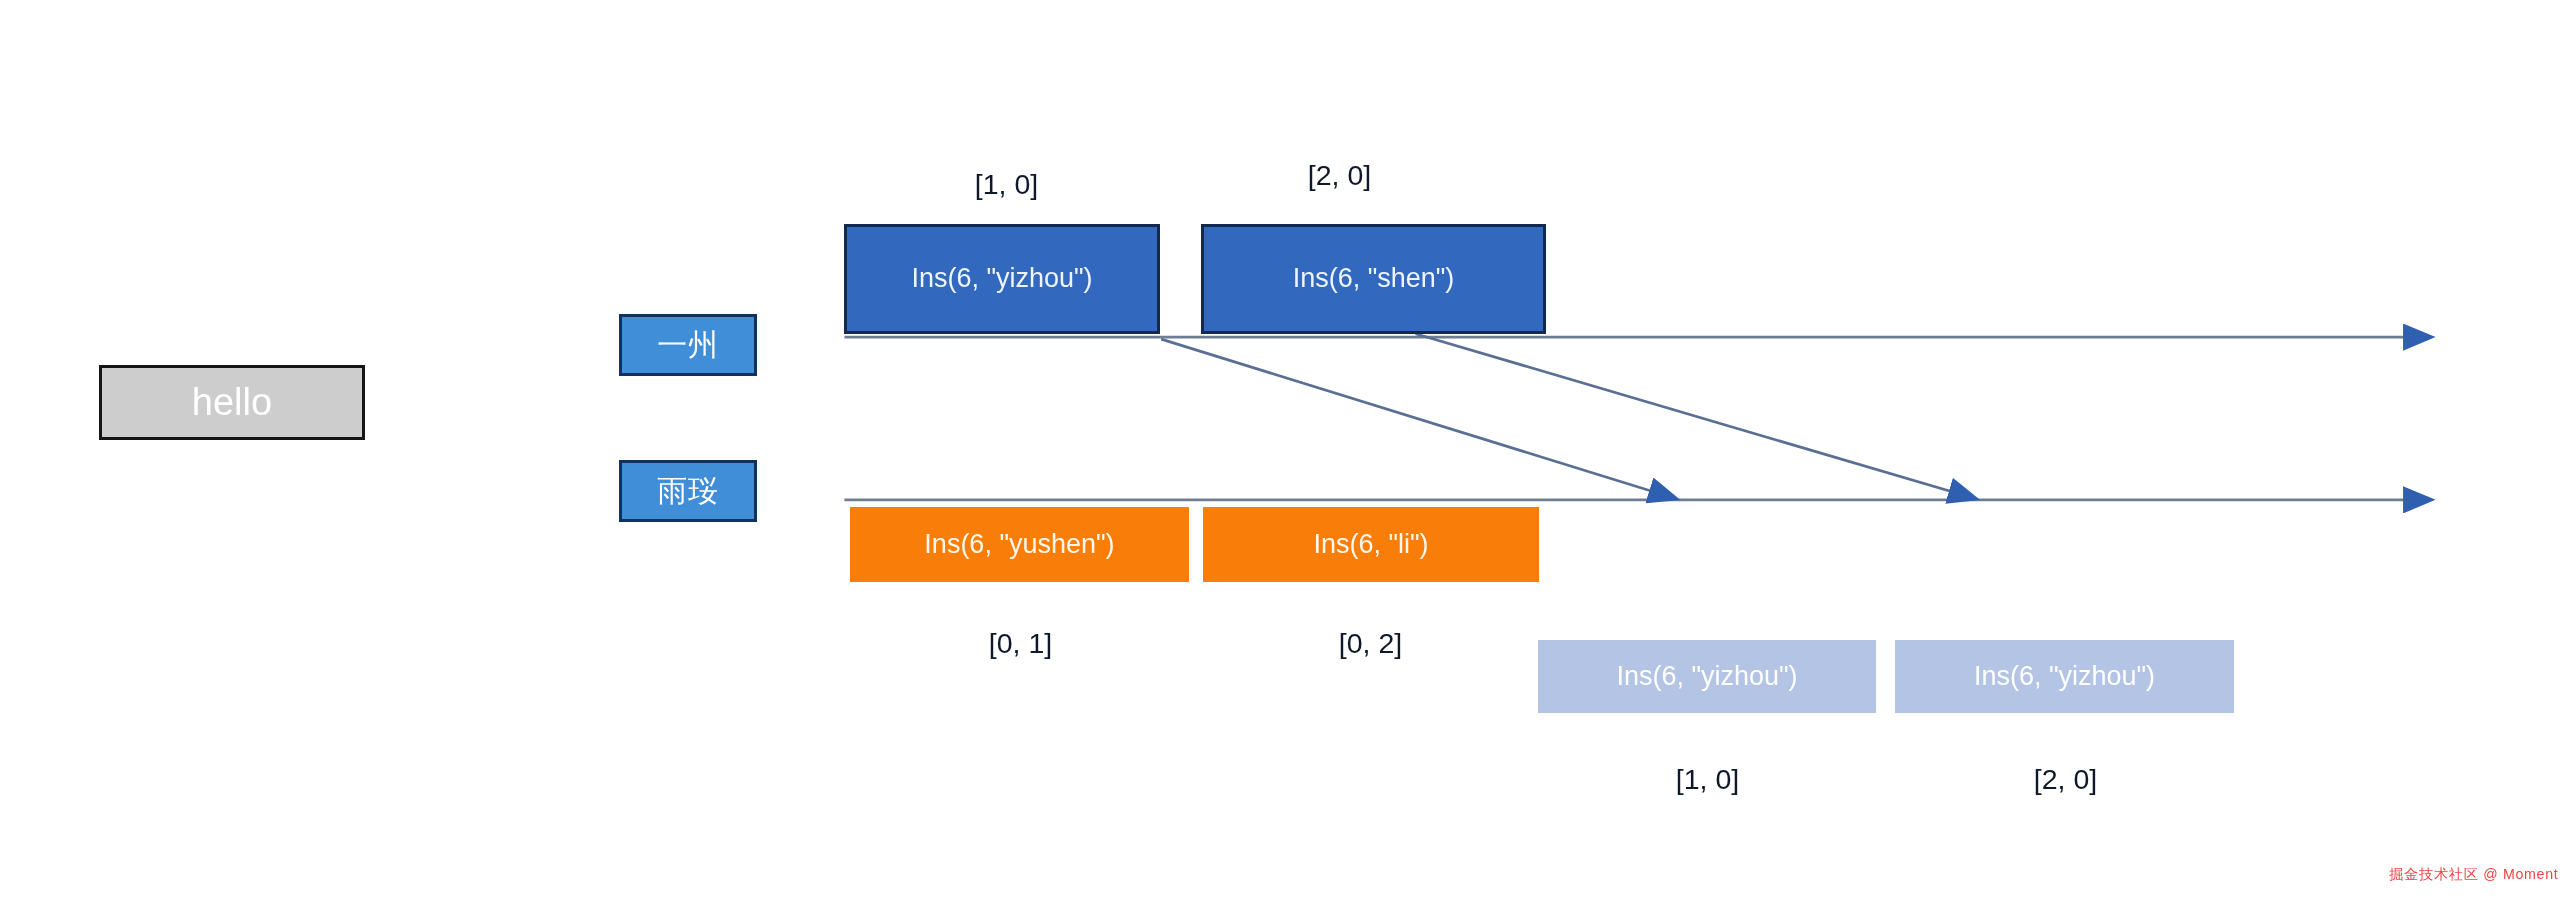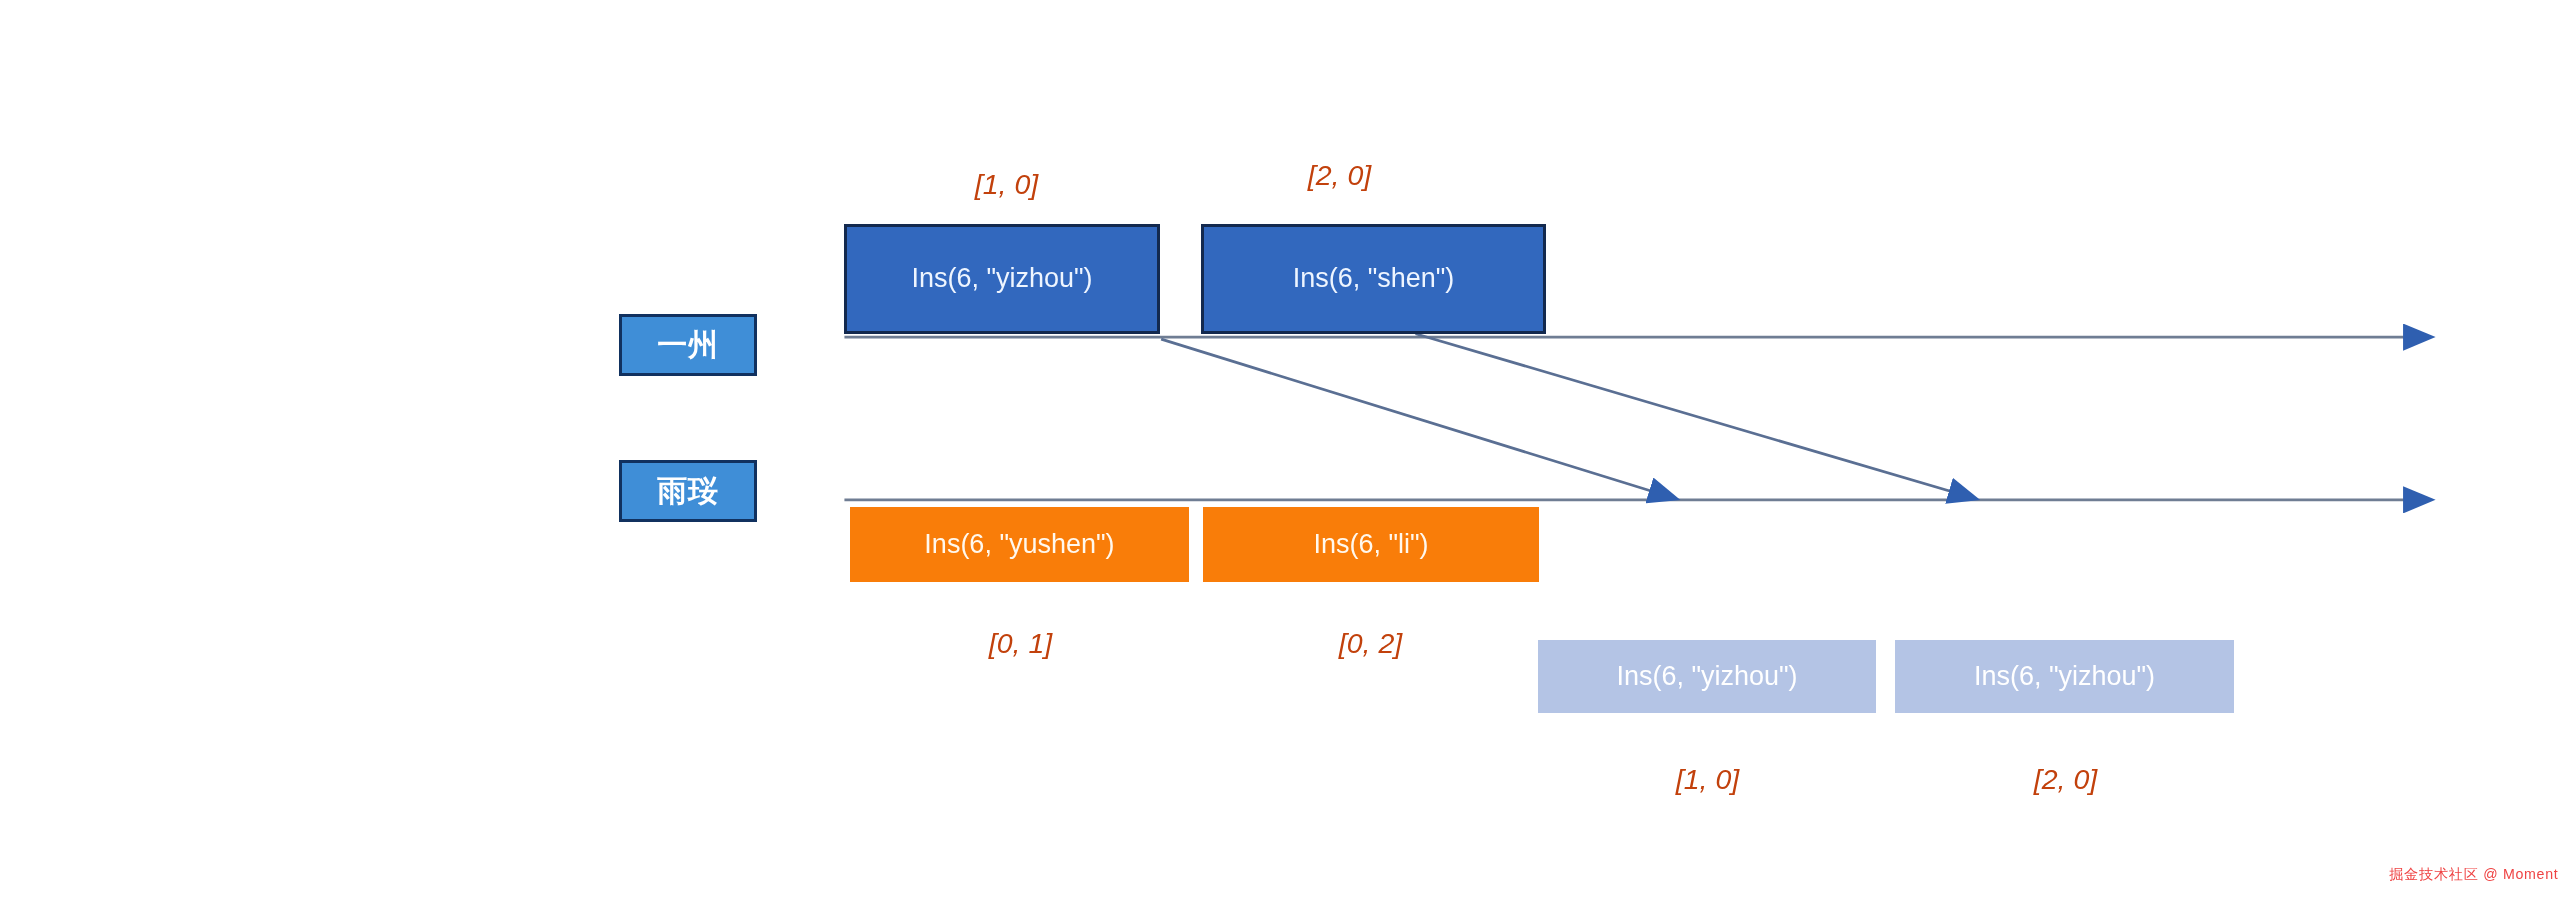--- a/index.html
+++ b/index.html
@@ -40,21 +40,21 @@
     font-size: 38px;
     font-weight: 400;
   }
 
   
   .actor-box {
     background: #3f8ed7;
     border: 3.4px solid #11315f;
     color: #ffffff;
     font-size: 30px;
-    font-weight: 700;
+    font-weight: 400;
     letter-spacing: 0.7px;
   }
   .actor-top {
     left: 619px;
     top: 314px;
     width: 138px;
     height: 62px;
   }
   .actor-bottom {
     left: 619px;
@@ -95,26 +95,25 @@
     font-size: 27px;
     top: 640px;
     height: 73px;
   }
   .op-pale-1 { left: 1538px; width: 338px; }
   .op-pale-2 { left: 1895px; width: 339px; }
 
   
   .tag {
     position: absolute;
-    color: #c2410c;
+    color: #0f172a;
     font-size: 28.5px;
     font-weight: 400;
     white-space: nowrap;
     text-align: center;
-    font-style: italic;
   }
 
   
   #arrows {
     position: absolute;
     left: 0;
     top: 0;
     width: 2576px;
     height: 898px;
     pointer-events: none;
@@ -145,20 +144,21 @@
 
     <line x1="1245" y1="497" x2="3583" y2="497" stroke="#6f7d93" stroke-width="4" marker-end="url(#ah)"></line>
 
     <line x1="1245" y1="737" x2="3583" y2="737" stroke="#6f7d93" stroke-width="4" marker-end="url(#ah)"></line>
 
     <line x1="1712" y1="500" x2="2470" y2="735" stroke="#5a6f93" stroke-width="4" marker-end="url(#ah)"></line>
 
     <line x1="2087" y1="492" x2="2912" y2="735" stroke="#5a6f93" stroke-width="4" marker-end="url(#ah)"></line>
   </svg>
 
+  <div class="box hello-box">hello</div>
 
   <div class="box actor-box actor-top">一州</div>
   <div class="box actor-box actor-bottom">雨珱</div>
 
   <div class="tag" style="left:925px; top:168px; width:163px;">[1, 0]</div>
   <div class="box op-blue op-blue-1">Ins(6, "yizhou")</div>
 
   <div class="tag" style="left:1258px; top:159px; width:163px;">[2, 0]</div>
   <div class="box op-blue op-blue-2">Ins(6, "shen")</div>
 

